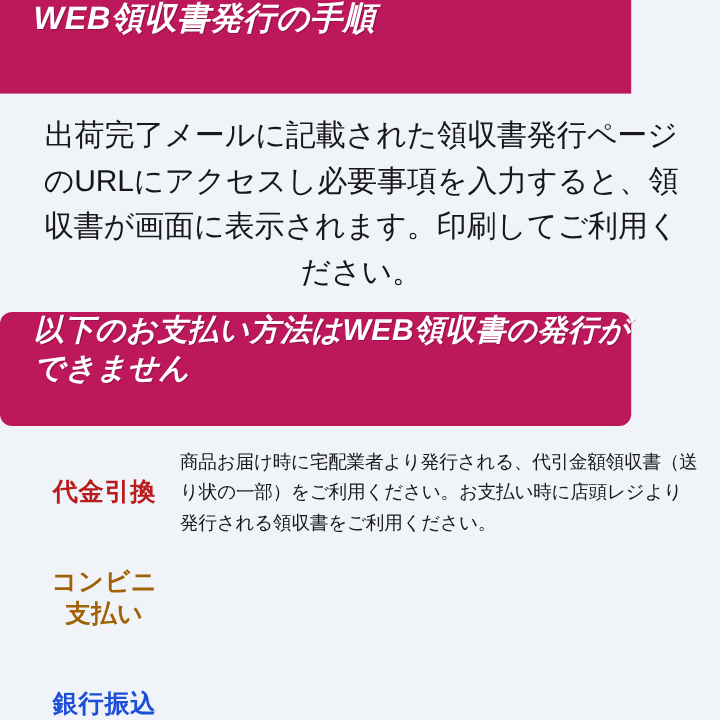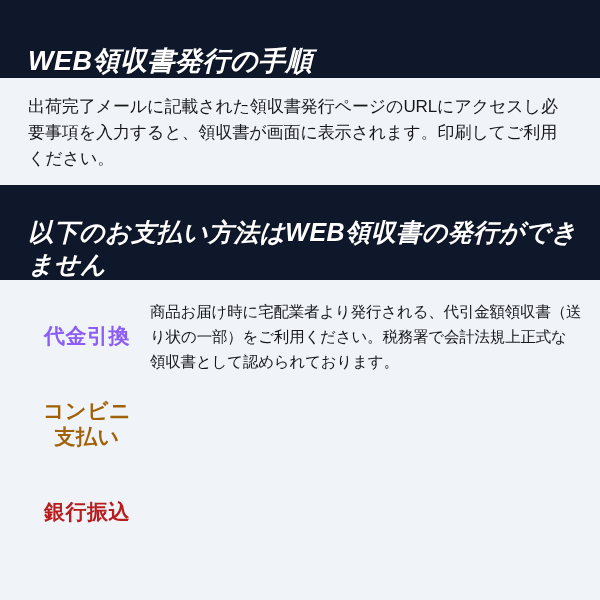--- a/index.html
+++ b/index.html
@@ -20,62 +20,64 @@
   .page {
     width: 600px;
     height: 600px;
     background: #f0f4f8;
     position: relative;
     box-sizing: border-box;
   }
 
   
   .band {
-    background: #0f172a;
+    background: #be185d;
     color: #ffffff;
     box-sizing: border-box;
-    width: 600px;
+    width: 526px;
     display: flex;
-    align-items: flex-end;
+    align-items: flex-start;
   }
 
   .band-primary {
     height: 78px;
     padding: 0 0 0 28px;
   }
 
   .band-secondary {
     height: 95px;
     padding: 0 0 0 28px;
     margin-top: 0;
+    border-radius: 10px;
   }
 
   .band-title {
     font-weight: bold;
     font-style: italic;
     font-size: 27px;
     letter-spacing: 0.5px;
     line-height: 1.18;
     white-space: pre-line;
     text-shadow: 1px 1px 0 rgba(0,0,0,0.22);
   }
 
   .band-secondary .band-title {
     font-size: 25px;
     line-height: 1.26;
   }
 
   
   .intro {
     padding: 16px 26px 14px 28px;
-    font-size: 17px;
+    font-size: 25px;
     line-height: 1.52;
     color: #17171a;
     letter-spacing: -0.1px;
     box-sizing: border-box;
+    text-align: center;
   }
 
   
   .methods {
     padding: 12px 0 0 0;
   }
 
   .method-row {
     display: flex;
     align-items: center;
@@ -89,23 +91,23 @@
     min-width: 122px;
     margin-left: 26px;
     font-weight: bold;
     font-size: 21px;
     line-height: 1.25;
     text-align: center;
     white-space: pre-line;
     letter-spacing: 0.5px;
   }
 
-  .method-label.cod      { color: #8b5cf6; }
+  .method-label.cod      { color: #b91c1c; }
   .method-label.convenience { color: #a16207; }
-  .method-label.bank     { color: #b91c1c; }
+  .method-label.bank     { color: #1d4ed8; }
 
   .method-desc {
     flex: 1;
     font-size: 15.5px;
     line-height: 1.62;
     color: #17171a;
     letter-spacing: -0.2px;
     padding-left: 2px;
   }
 </style>
@@ -121,21 +123,21 @@
   <div class="intro">出荷完了メールに記載された領収書発行ページのURLにアクセスし必要事項を入力すると、領収書が画面に表示されます。印刷してご利用ください。</div>
 
   <div class="band band-secondary">
     <div class="band-title">以下のお支払い方法はWEB領収書の発行ができません</div>
   </div>
 
   <div class="methods">
 
     <div class="method-row">
       <div class="method-label cod">代金引換</div>
-      <div class="method-desc">商品お届け時に宅配業者より発行される、代引金額領収書（送り状の一部）をご利用ください。税務署で会計法規上正式な領収書として認められております。</div>
+      <div class="method-desc">商品お届け時に宅配業者より発行される、代引金額領収書（送り状の一部）をご利用ください。お支払い時に店頭レジより発行される領収書をご利用ください。</div>
     </div>
 
     <div class="method-row">
       <div class="method-label convenience">コンビニ
 支払い</div>
     </div>
 
     <div class="method-row">
       <div class="method-label bank">銀行振込</div>
     </div>

